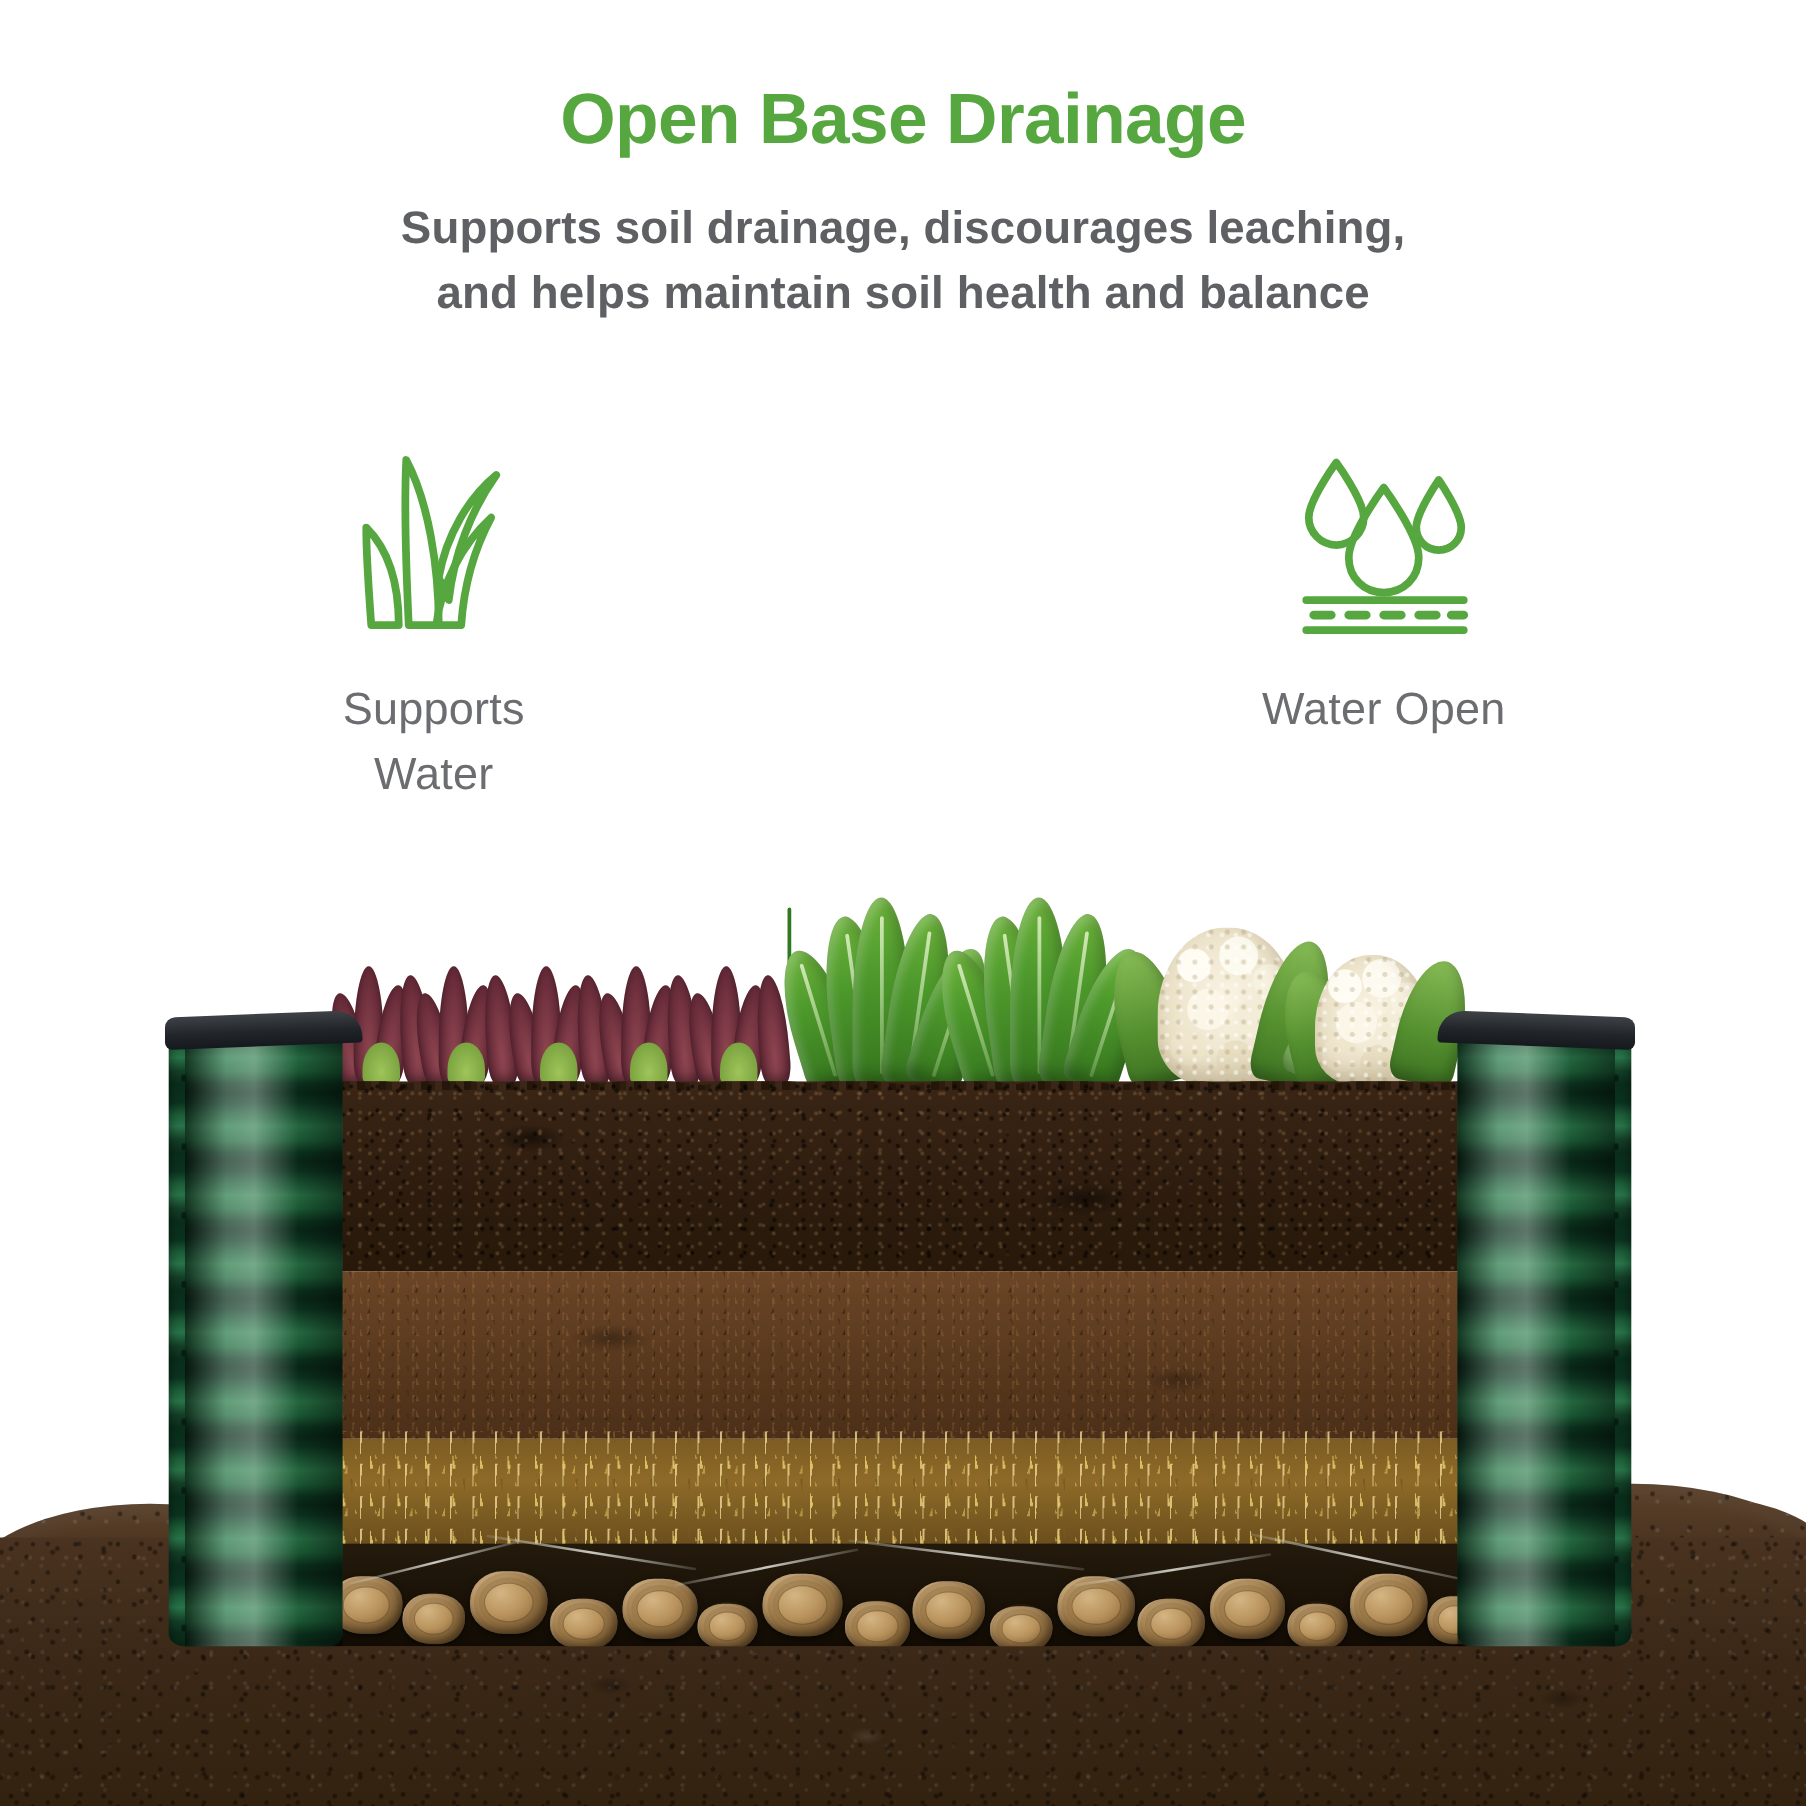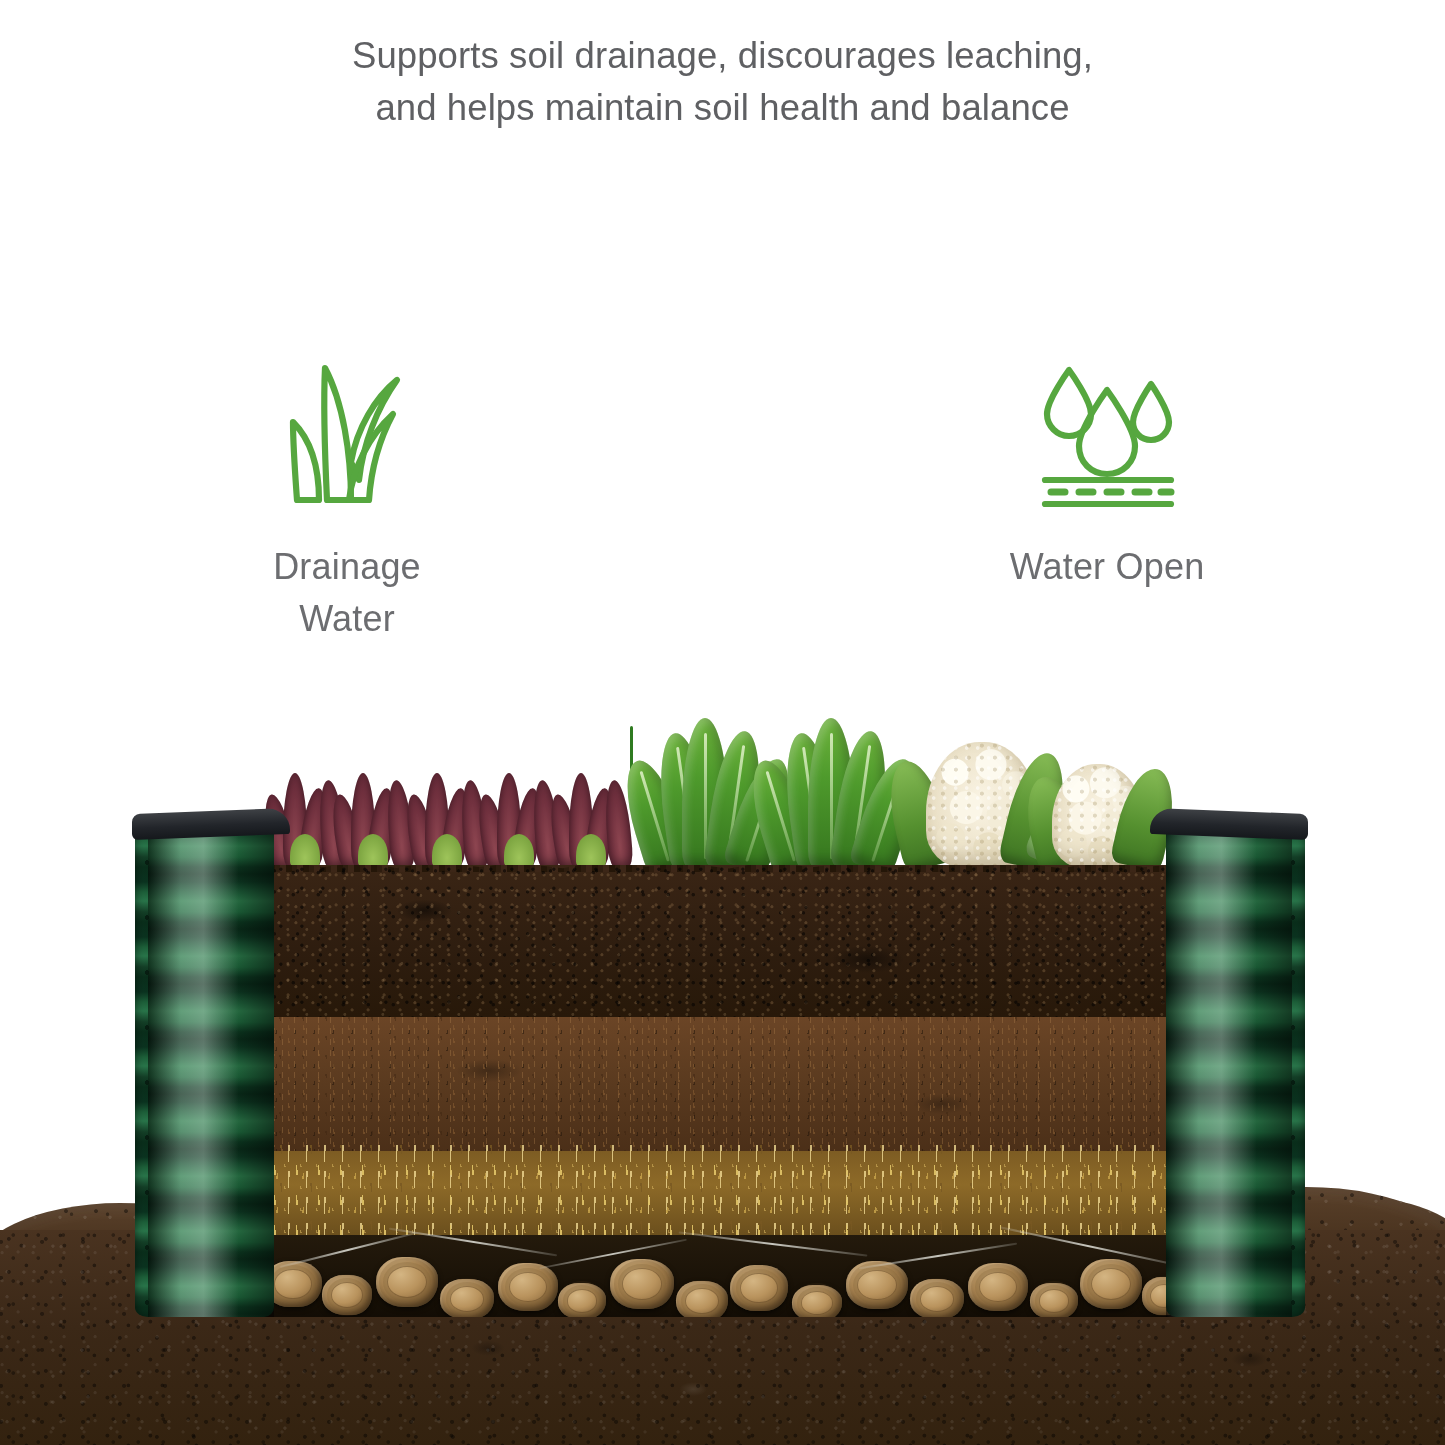--- a/index.html
+++ b/index.html
@@ -17,21 +17,21 @@
     margin-top:66px;
     font-size:57px;
     font-weight:bold;
     letter-spacing:-0.5px;
     color:#56a73f;
     line-height:1.05;
   }
   #page-subtitle {
     margin-top:30px;
     font-size:36.5px;
-    font-weight:400;
+    font-weight:700;
     color:#5f6063;
     line-height:1.42;
     letter-spacing:0.1px;
   }
   #page-subtitle .sub-line { display:block; }
 
   
   #feature-row {
     position:absolute;
     top:352px; left:182px;
@@ -344,20 +344,21 @@
     background-size:13px 12px,11px 10px;
   }
 
   
   .sprout { position:absolute; width:3px; background:#2f7a20; border-radius:3px; }
 </style>
 </head>
 <body>
 
 <div id="header">
+  <h1 id="page-title">Open Base Drainage</h1>
   <p id="page-subtitle">
     <span class="sub-line">Supports soil drainage, discourages leaching,</span>
     <span class="sub-line">and helps maintain soil health and balance</span>
   </p>
 </div>
 
 <div id="feature-row">
 
 
   <div class="feature-col">
@@ -367,21 +368,21 @@
         <path d="M12 60 C30 78 38 106 38 138 H16 C14 110 12 84 12 60Z"></path>
 
         <path d="M44 6 C62 40 70 92 70 138 H46 C44 96 42 48 44 6Z"></path>
 
         <path d="M116 18 C96 46 82 82 78 118 L70 100 C76 66 94 36 116 18Z"></path>
 
         <path d="M112 52 C98 78 90 108 88 138 H68 C72 106 88 74 112 52Z"></path>
       </svg>
     </div>
     <div class="feature-label">
-      <span>Drainage</span><br>
+      <span>Supports</span><br>
       <span>Water</span>
     </div>
   </div>
 
   <div class="feature-col">
     <div class="feature-icon">
       <svg width="152" height="146" viewBox="0 0 152 146" fill="none" stroke="#56a73f" stroke-width="6.2" stroke-linecap="round" stroke-linejoin="round">
 
         <path d="M38 8 C38 8 16 38 16 52 C16 64 26 74 38 74 C50 74 60 64 60 52 C60 38 38 8 38 8Z"></path>
 

